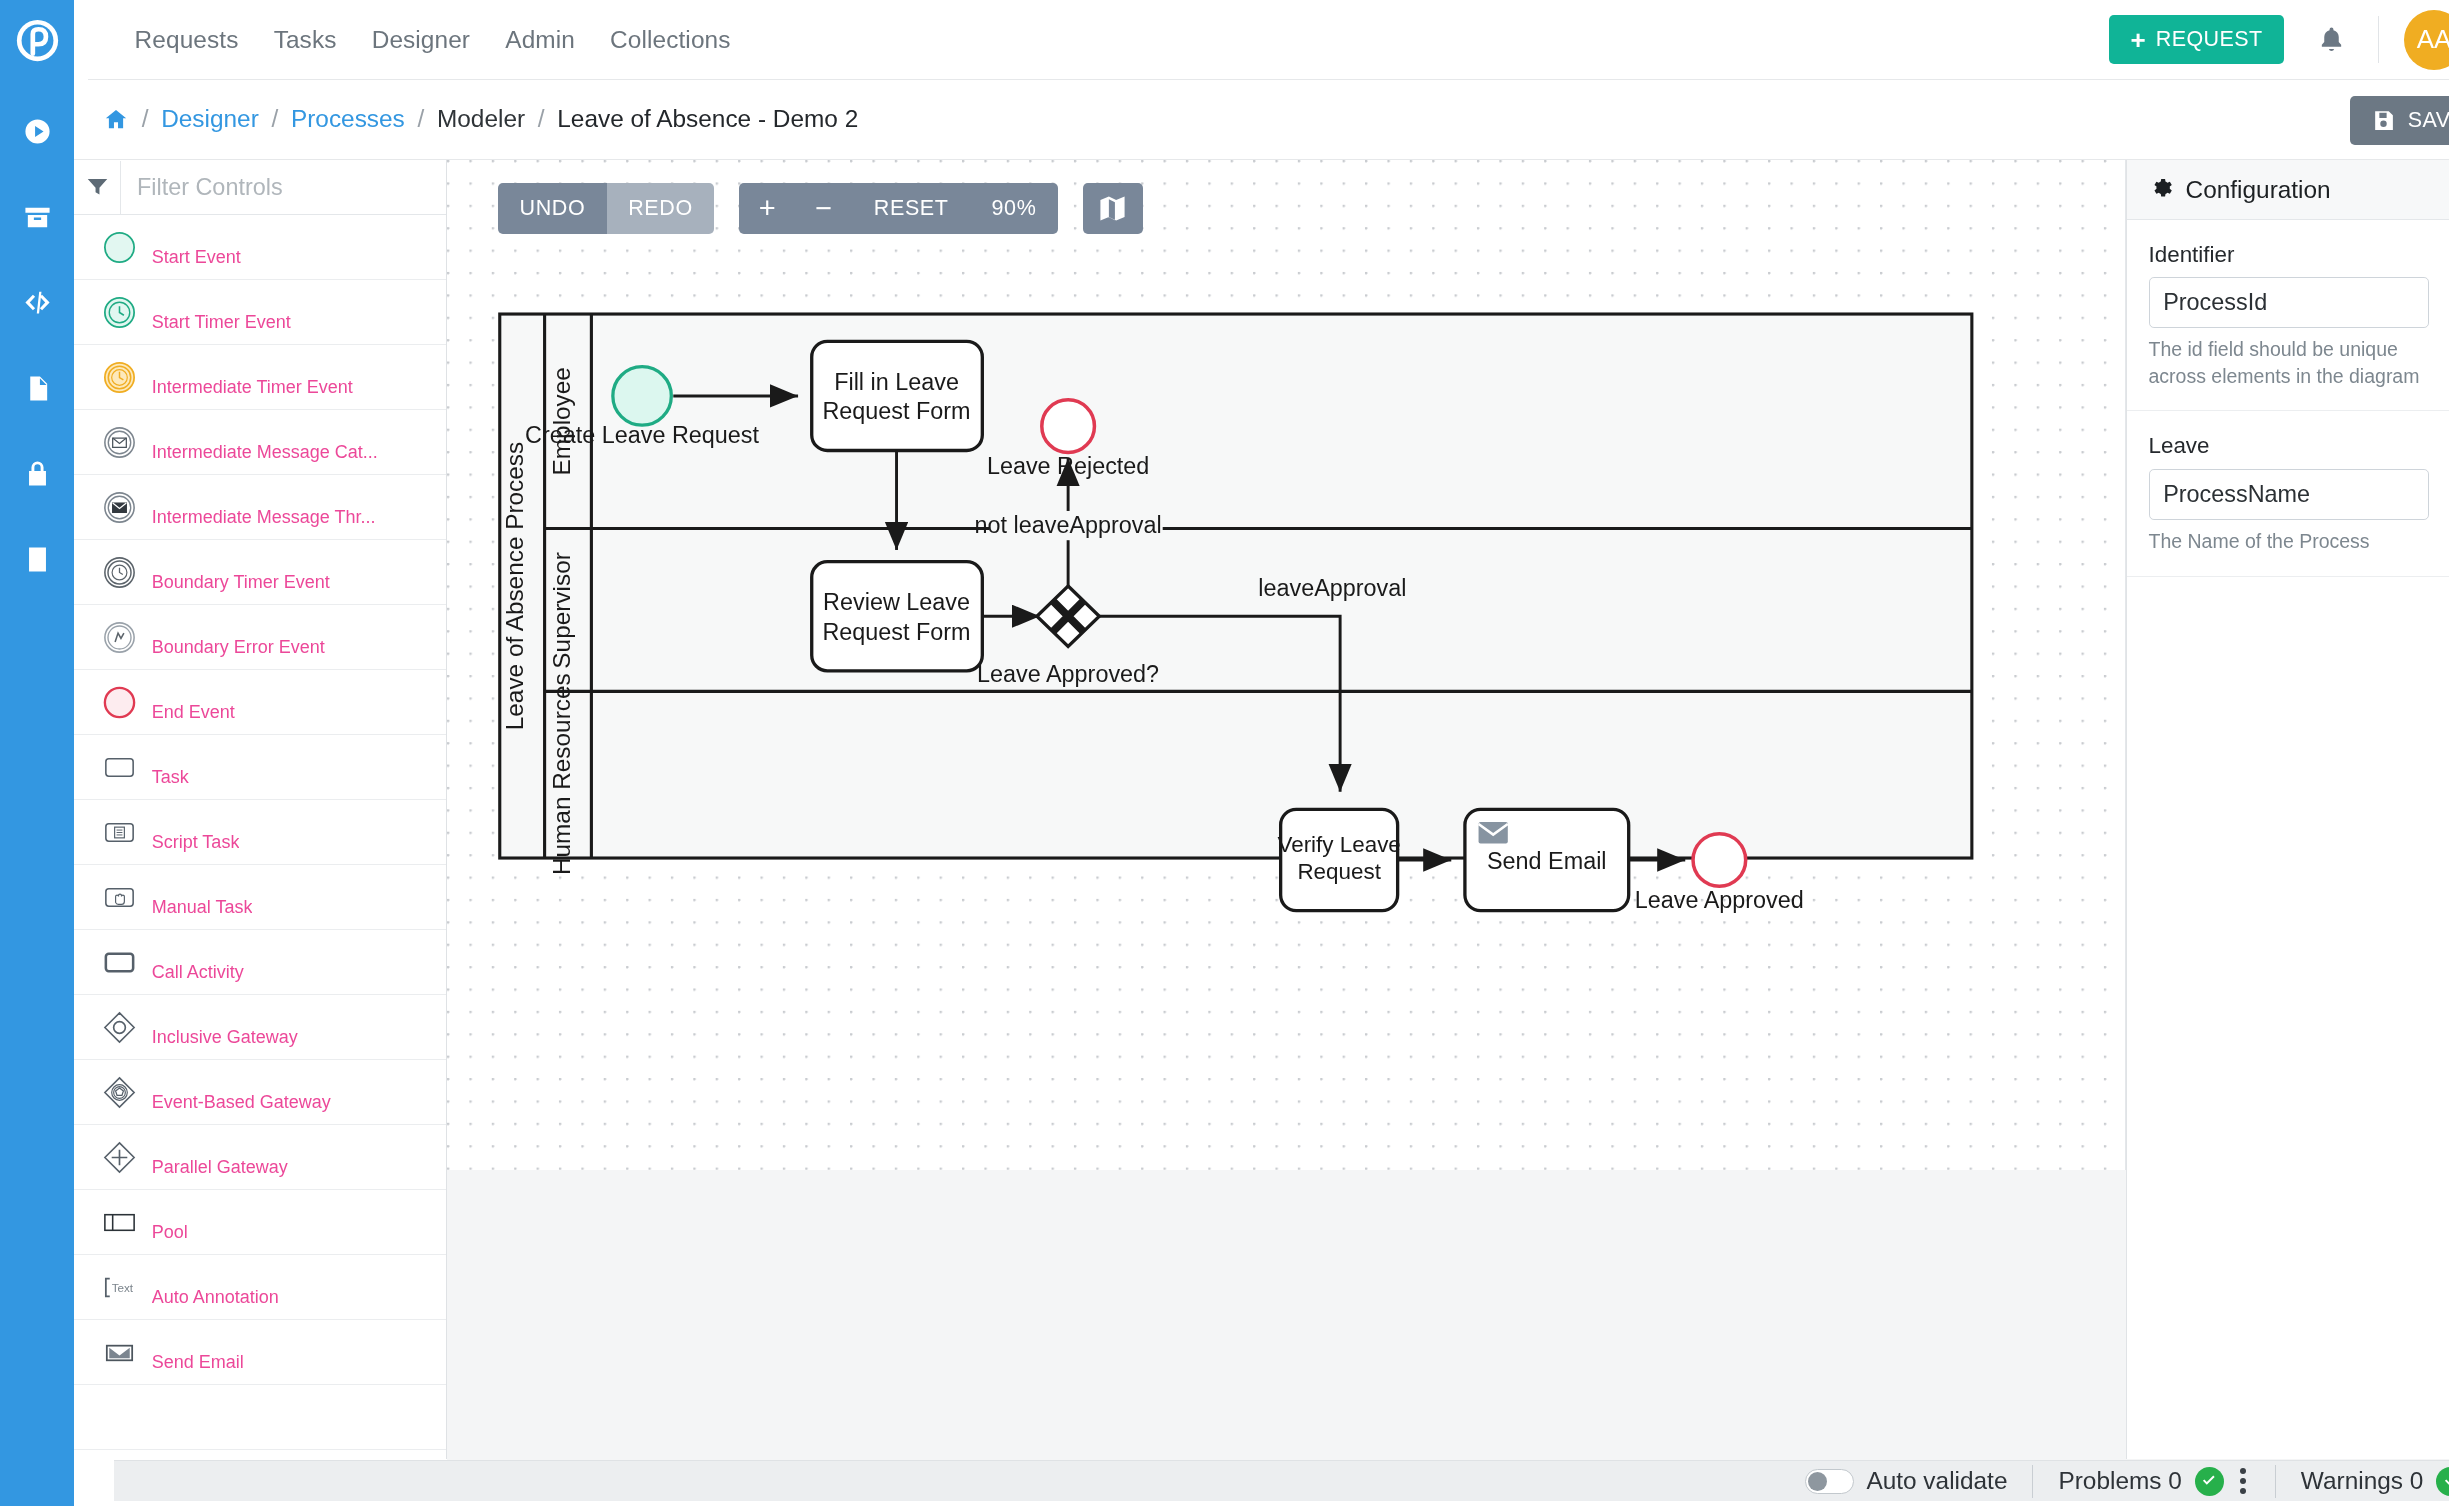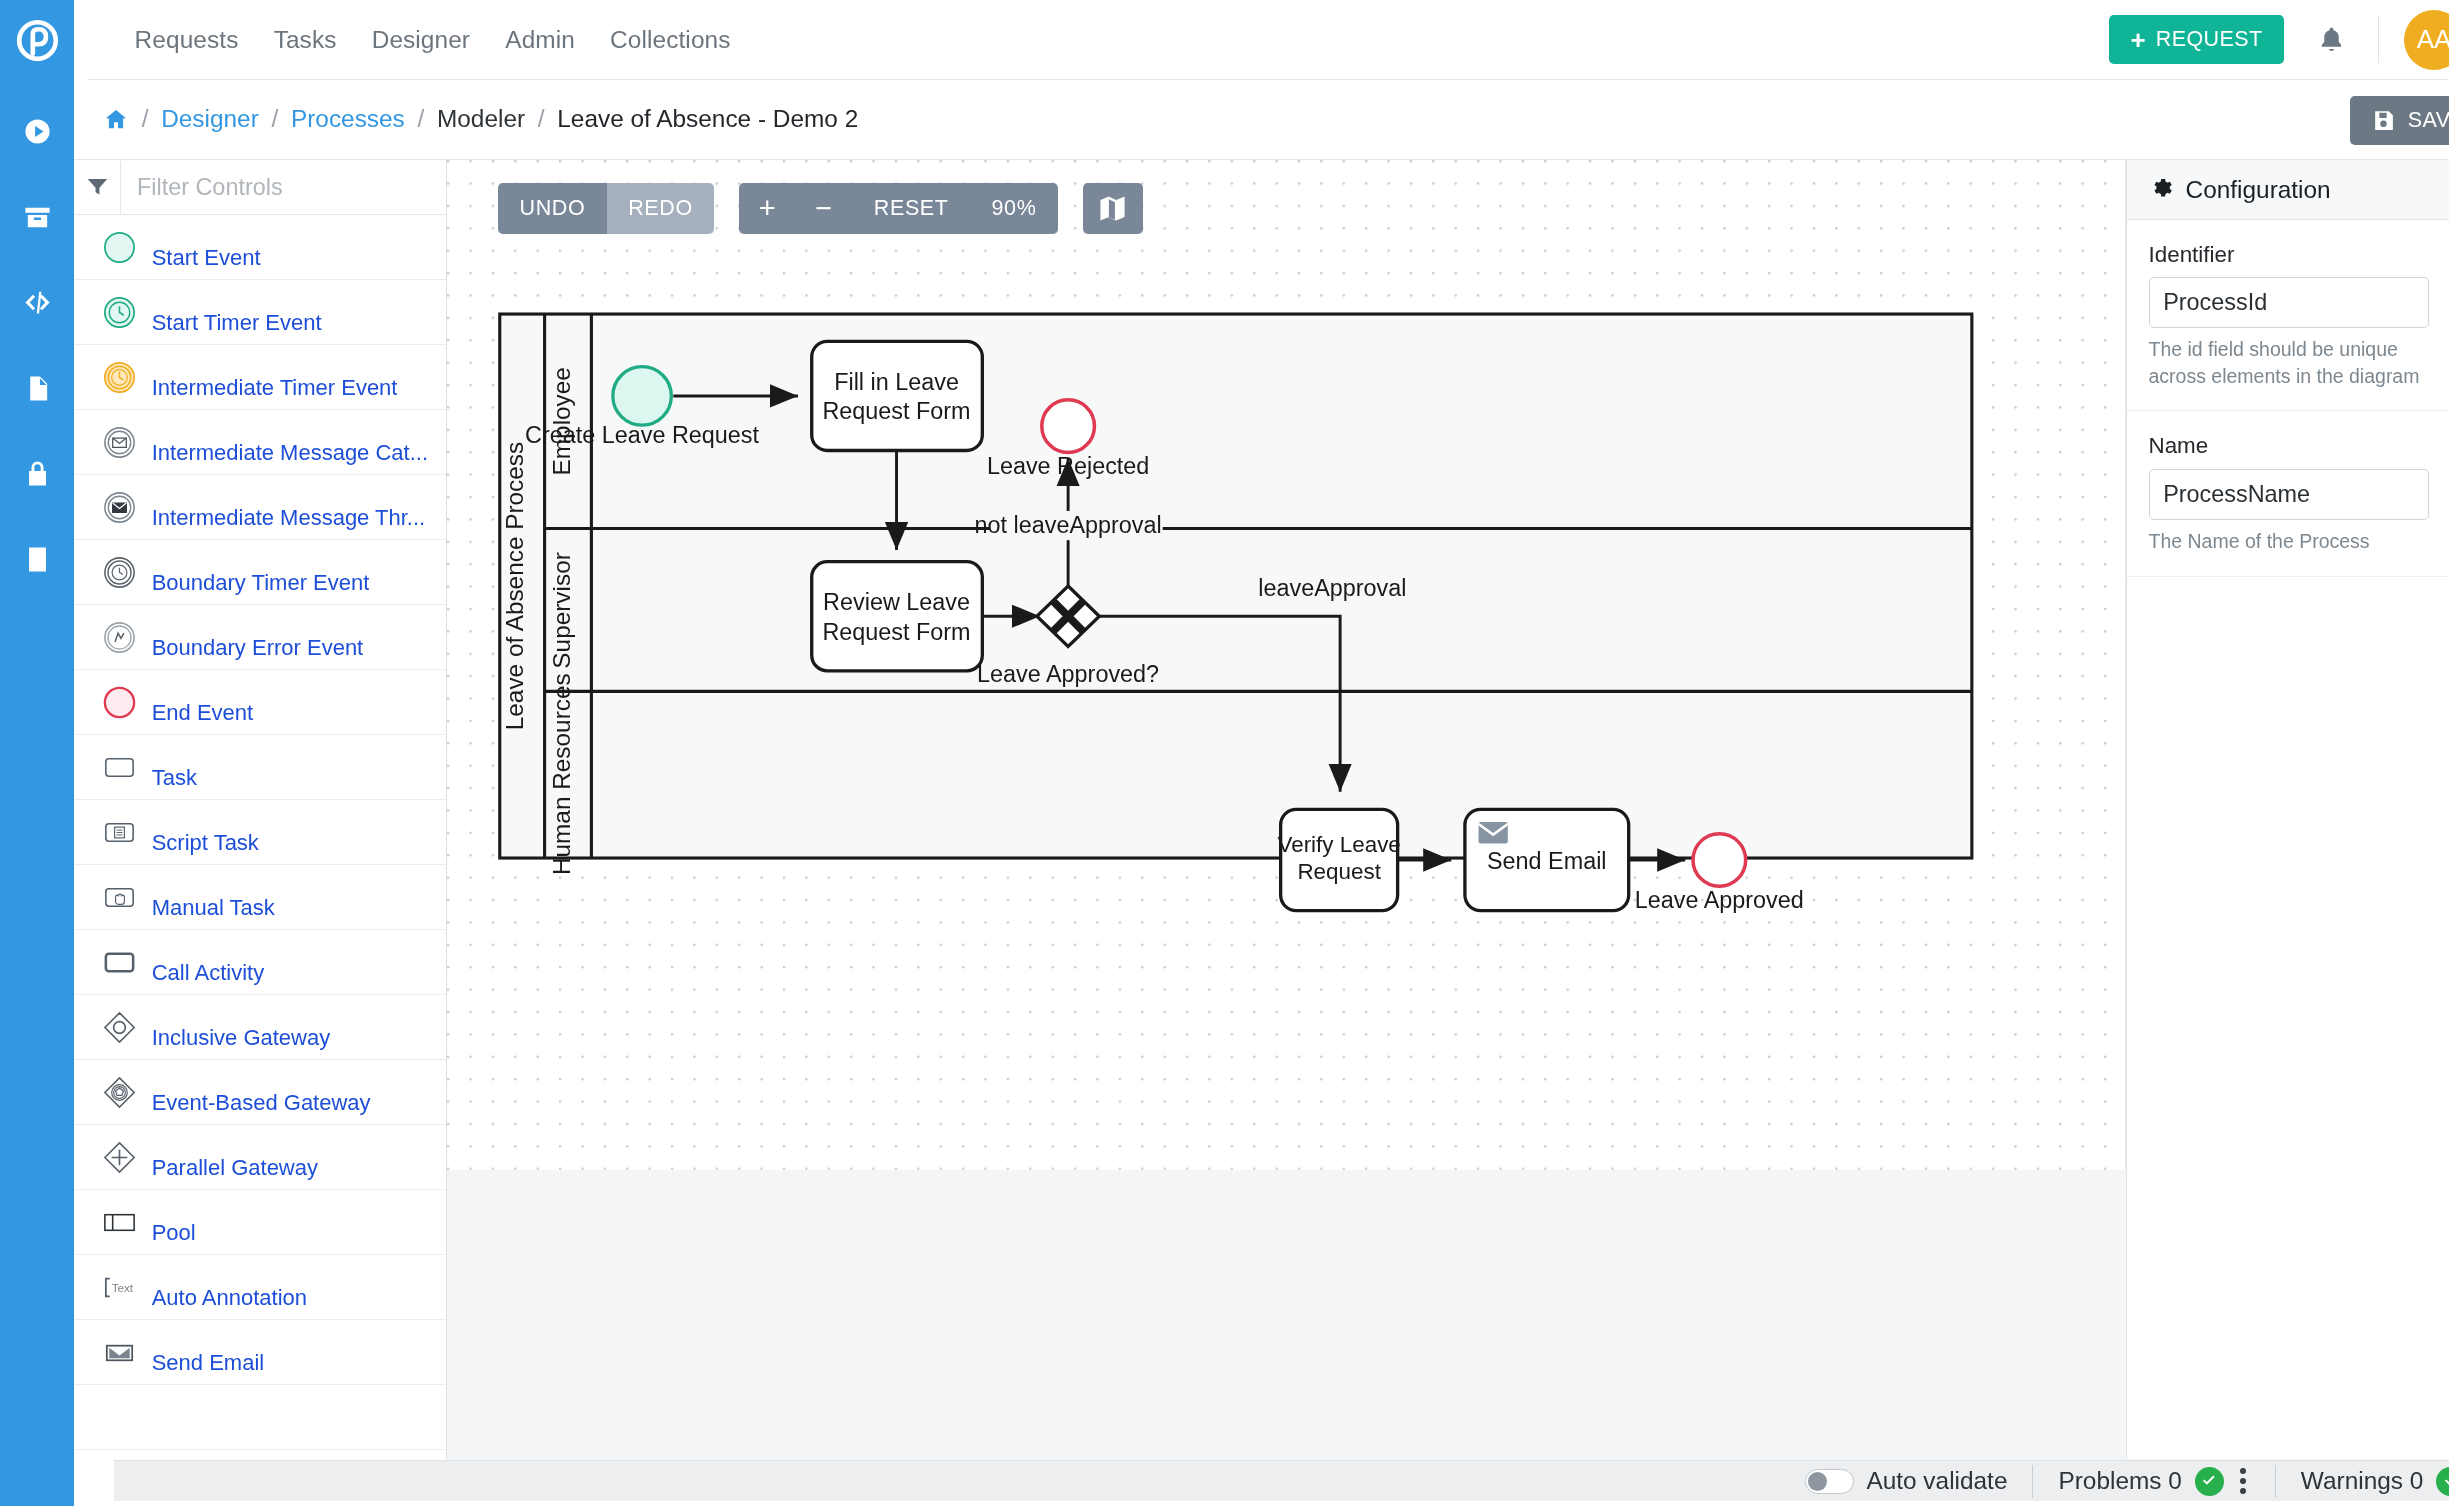--- a/index.html
+++ b/index.html
@@ -104,21 +104,21 @@
     background: transparent;
   }
   .filter-input::placeholder { color: #b0b6bb; }
   .pal-item {
     height: 65px; display: flex; align-items: center;
     border-bottom: 1px solid #ebedef; cursor: pointer; padding-left: 13.7px;
   }
   .pal-ico { width: 64px; display: flex; align-items: center; justify-content: center; }
   .pal-ico svg { width: 39px; height: 39px; }
   .pal-label {
-    font-size: 22px; color: #1d4ed8; white-space: nowrap;
+    font-size: 18px; color: #ec4899; white-space: nowrap;
     overflow: hidden; text-overflow: ellipsis; margin-top: 21px;
   }
 
   
   .canvas-wrap {
     position: absolute; left: 447px; top: 160px;
     width: 1679px; height: 1010px;
     background: #ffffff;
     background-image:
       radial-gradient(circle at 1px 1px, #c9ccd0 1.4px, transparent 1.6px);
@@ -597,21 +597,21 @@
       <span class="config-title">Configuration</span>
     </div>
 
     <div class="cfg-group">
       <div class="cfg-label">Identifier</div>
       <input class="cfg-input" value="ProcessId" style="">
       <div class="cfg-help">The id field should be unique across elements in the diagram</div>
     </div>
 
     <div class="cfg-group">
-      <div class="cfg-label">Name</div>
+      <div class="cfg-label">Leave</div>
       <input class="cfg-input" value="ProcessName" style="">
       <div class="cfg-help">The Name of the Process</div>
     </div>
   </div>
 
   <div class="statusbar">
     <div class="sb-item">
       <span class="toggle">
           <span class="knob"></span>
         </span>

